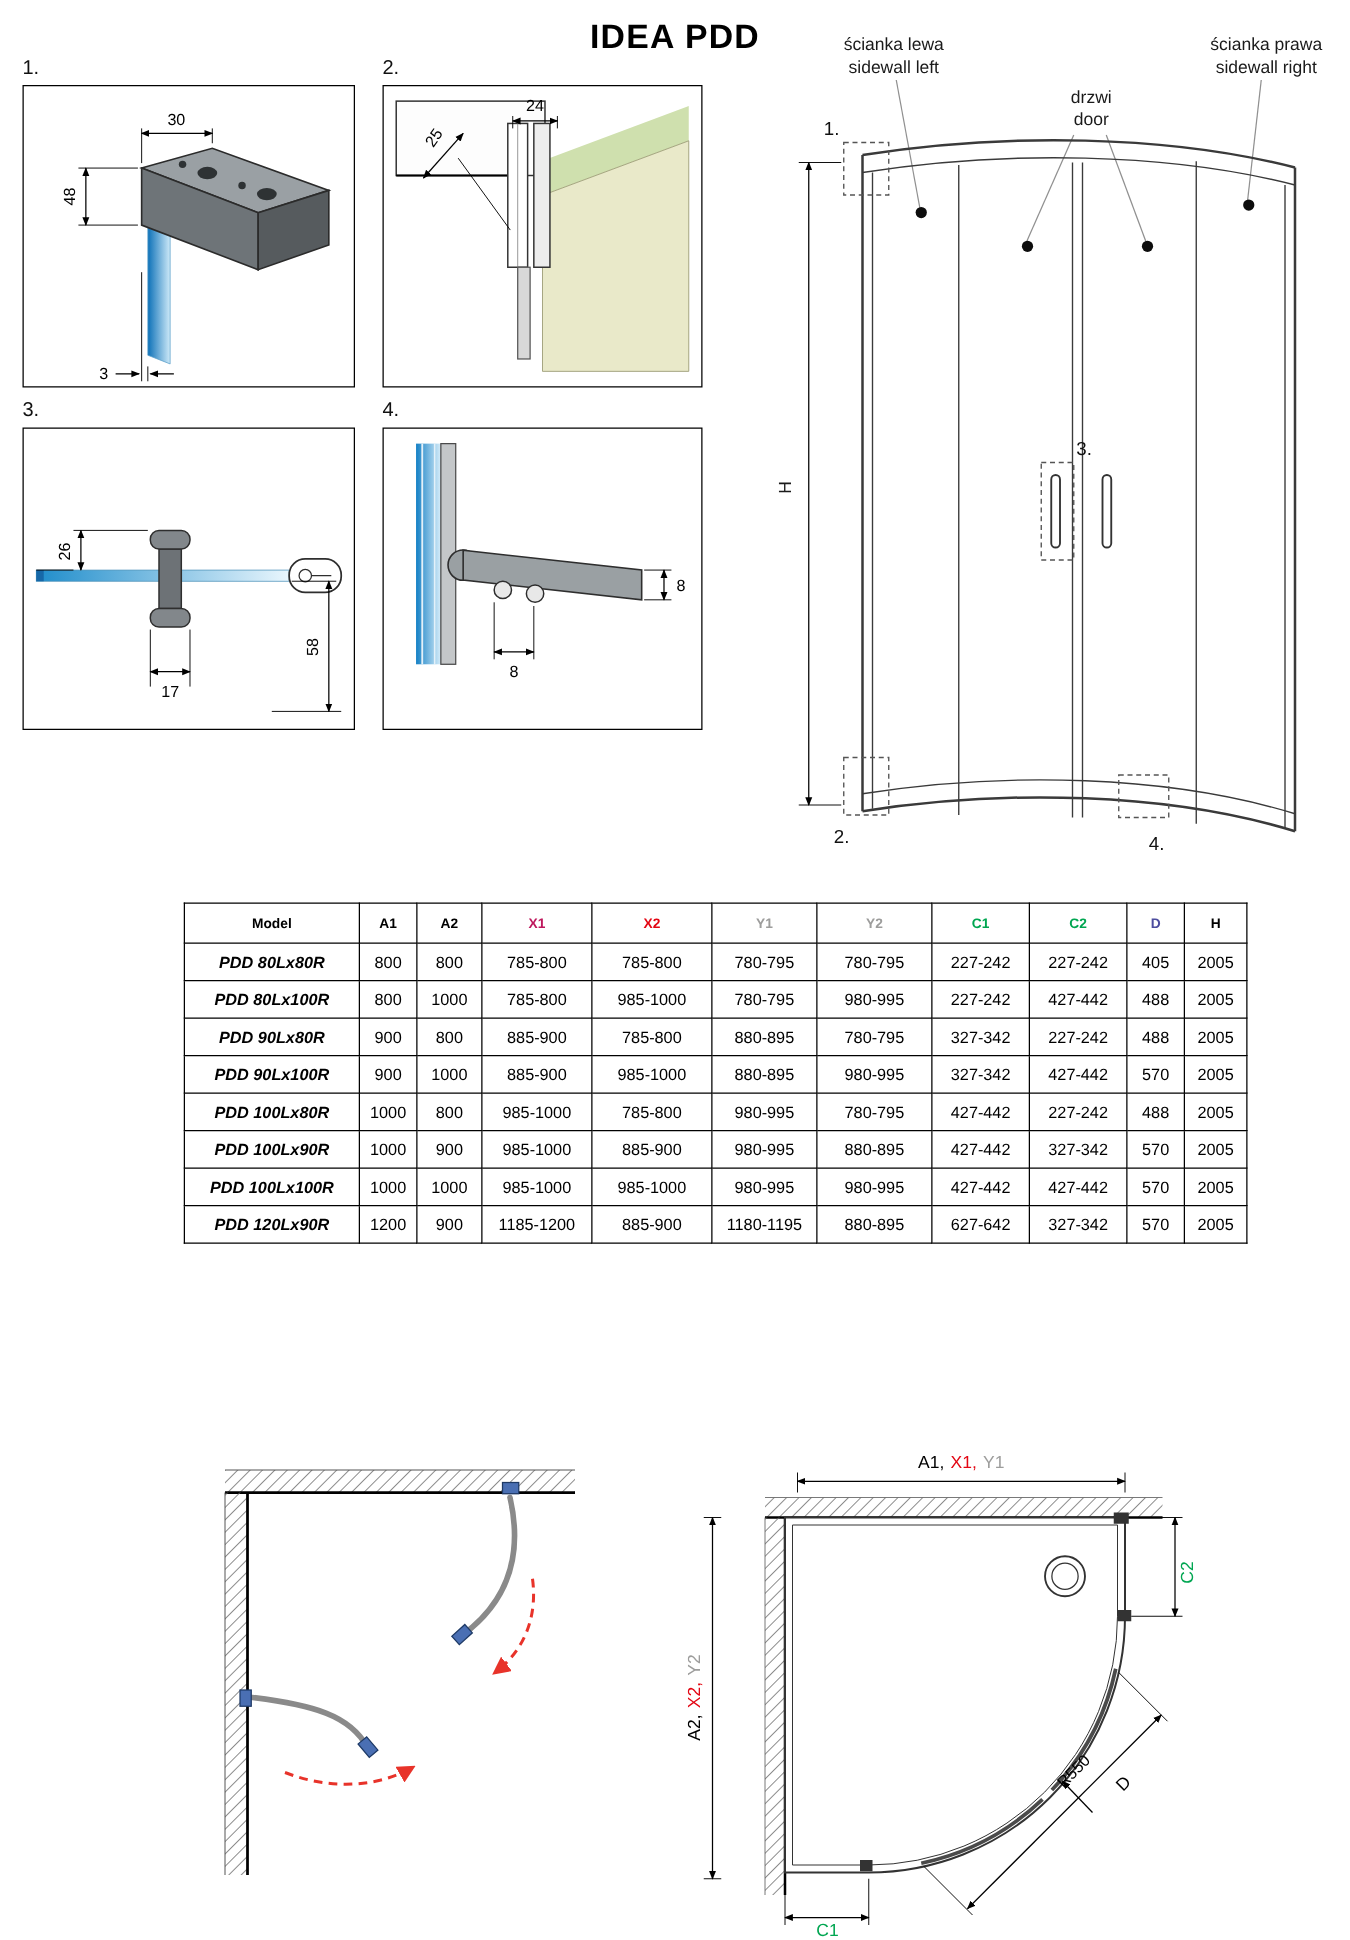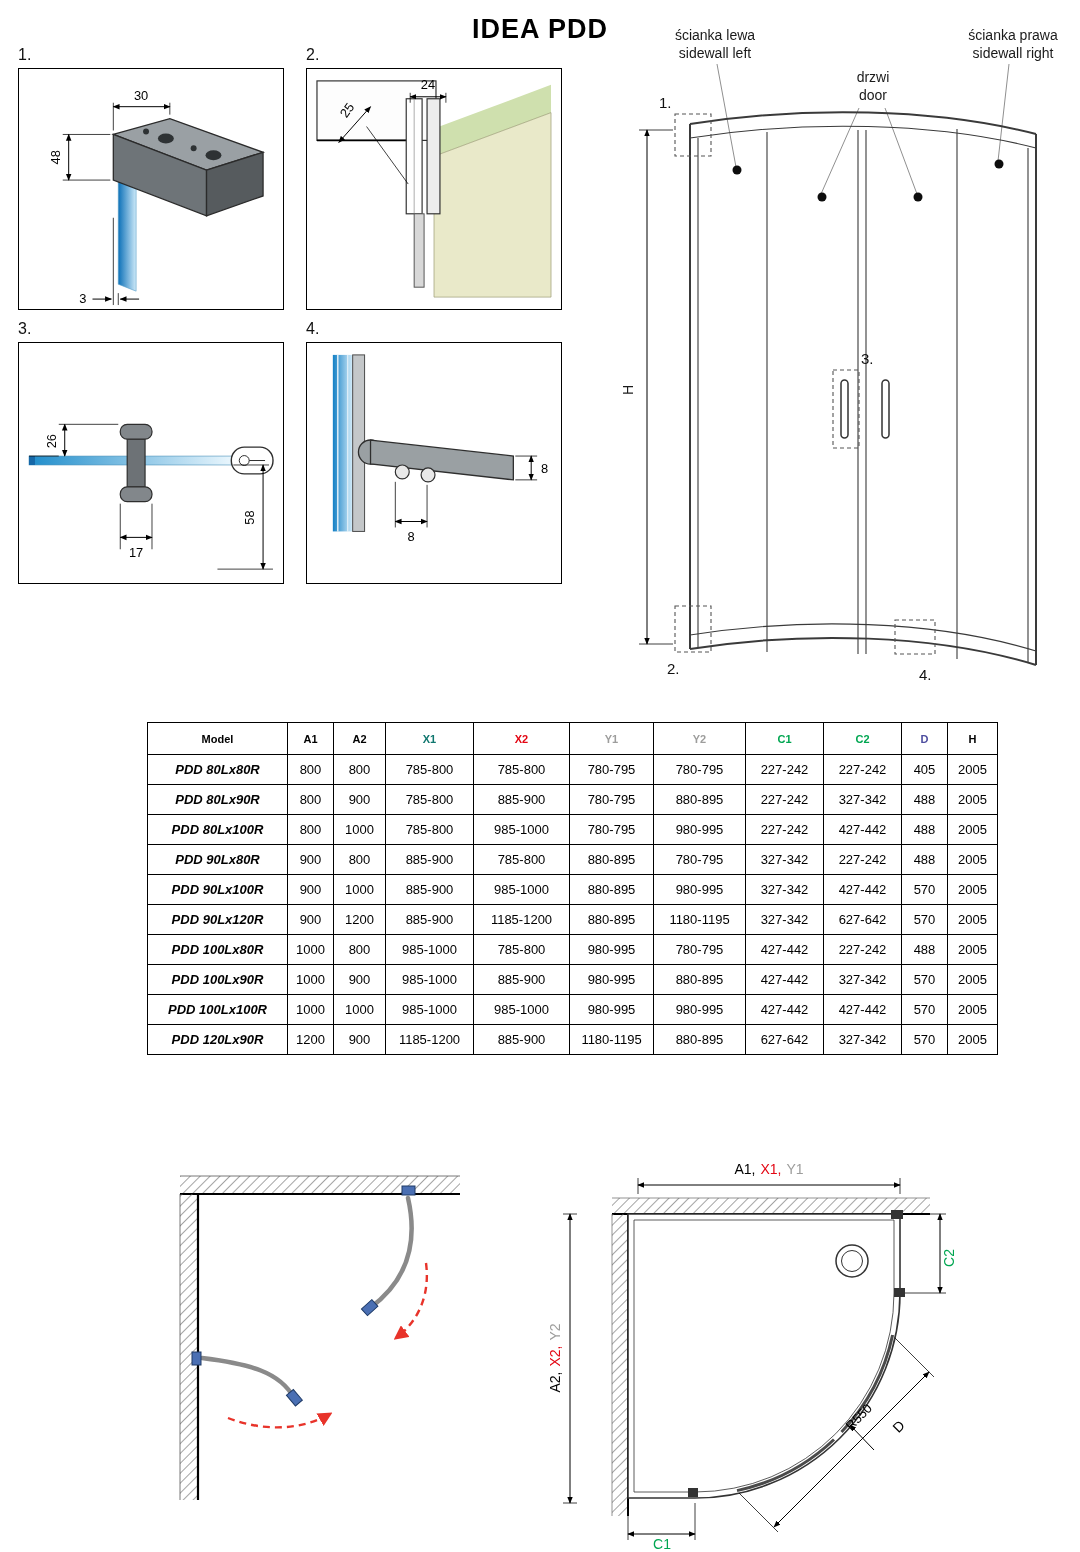--- a/index.html
+++ b/index.html
@@ -284,21 +284,21 @@
           <col style="width: 78px;">
           <col style="width: 78px;">
           <col style="width: 46px;">
           <col style="width: 50px;">
         </colgroup>
       <thead>
         <tr>
             <th style="color: rgb(0, 0, 0);">Model</th>
             <th style="color: rgb(0, 0, 0);">A1</th>
             <th style="color: rgb(0, 0, 0);">A2</th>
-            <th style="color: #0f766e;">X1</th>
+            <th style="color: #be185d;">X1</th>
             <th style="color: rgb(227, 6, 19);">X2</th>
             <th style="color: rgb(157, 157, 156);">Y1</th>
             <th style="color: rgb(157, 157, 156);">Y2</th>
             <th style="color: rgb(0, 166, 81);">C1</th>
             <th style="color: rgb(0, 166, 81);">C2</th>
             <th style="color: rgb(77, 77, 159);">D</th>
             <th style="color: rgb(0, 0, 0);">H</th>
           </tr>
       </thead>
       <tbody>
@@ -309,33 +309,20 @@
             <td>785-800</td>
             <td>785-800</td>
             <td>780-795</td>
             <td>780-795</td>
             <td>227-242</td>
             <td>227-242</td>
             <td>405</td>
             <td>2005</td>
           </tr>
           <tr>
-            <td class="model">PDD 80Lx90R</td>
-            <td>800</td>
-            <td>900</td>
-            <td>785-800</td>
-            <td>885-900</td>
-            <td>780-795</td>
-            <td>880-895</td>
-            <td>227-242</td>
-            <td>327-342</td>
-            <td>488</td>
-            <td>2005</td>
-          </tr>
-          <tr>
             <td class="model">PDD 80Lx100R</td>
             <td>800</td>
             <td>1000</td>
             <td>785-800</td>
             <td>985-1000</td>
             <td>780-795</td>
             <td>980-995</td>
             <td>227-242</td>
             <td>427-442</td>
             <td>488</td>
@@ -361,33 +348,20 @@
             <td>885-900</td>
             <td>985-1000</td>
             <td>880-895</td>
             <td>980-995</td>
             <td>327-342</td>
             <td>427-442</td>
             <td>570</td>
             <td>2005</td>
           </tr>
           <tr>
-            <td class="model">PDD 90Lx120R</td>
-            <td>900</td>
-            <td>1200</td>
-            <td>885-900</td>
-            <td>1185-1200</td>
-            <td>880-895</td>
-            <td>1180-1195</td>
-            <td>327-342</td>
-            <td>627-642</td>
-            <td>570</td>
-            <td>2005</td>
-          </tr>
-          <tr>
             <td class="model">PDD 100Lx80R</td>
             <td>1000</td>
             <td>800</td>
             <td>985-1000</td>
             <td>785-800</td>
             <td>980-995</td>
             <td>780-795</td>
             <td>427-442</td>
             <td>227-242</td>
             <td>488</td>

